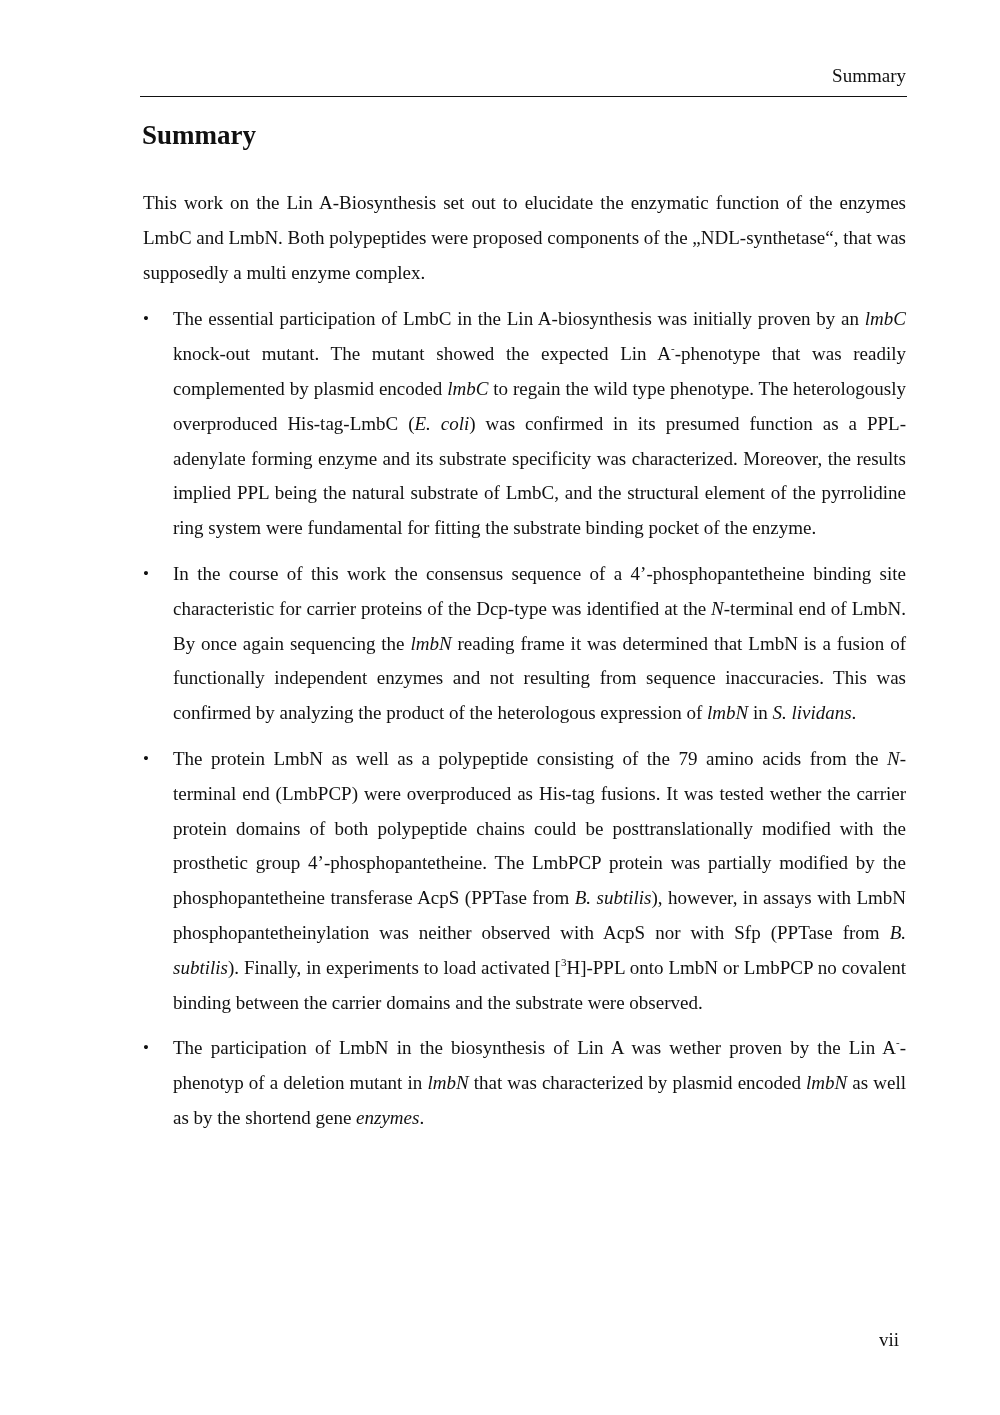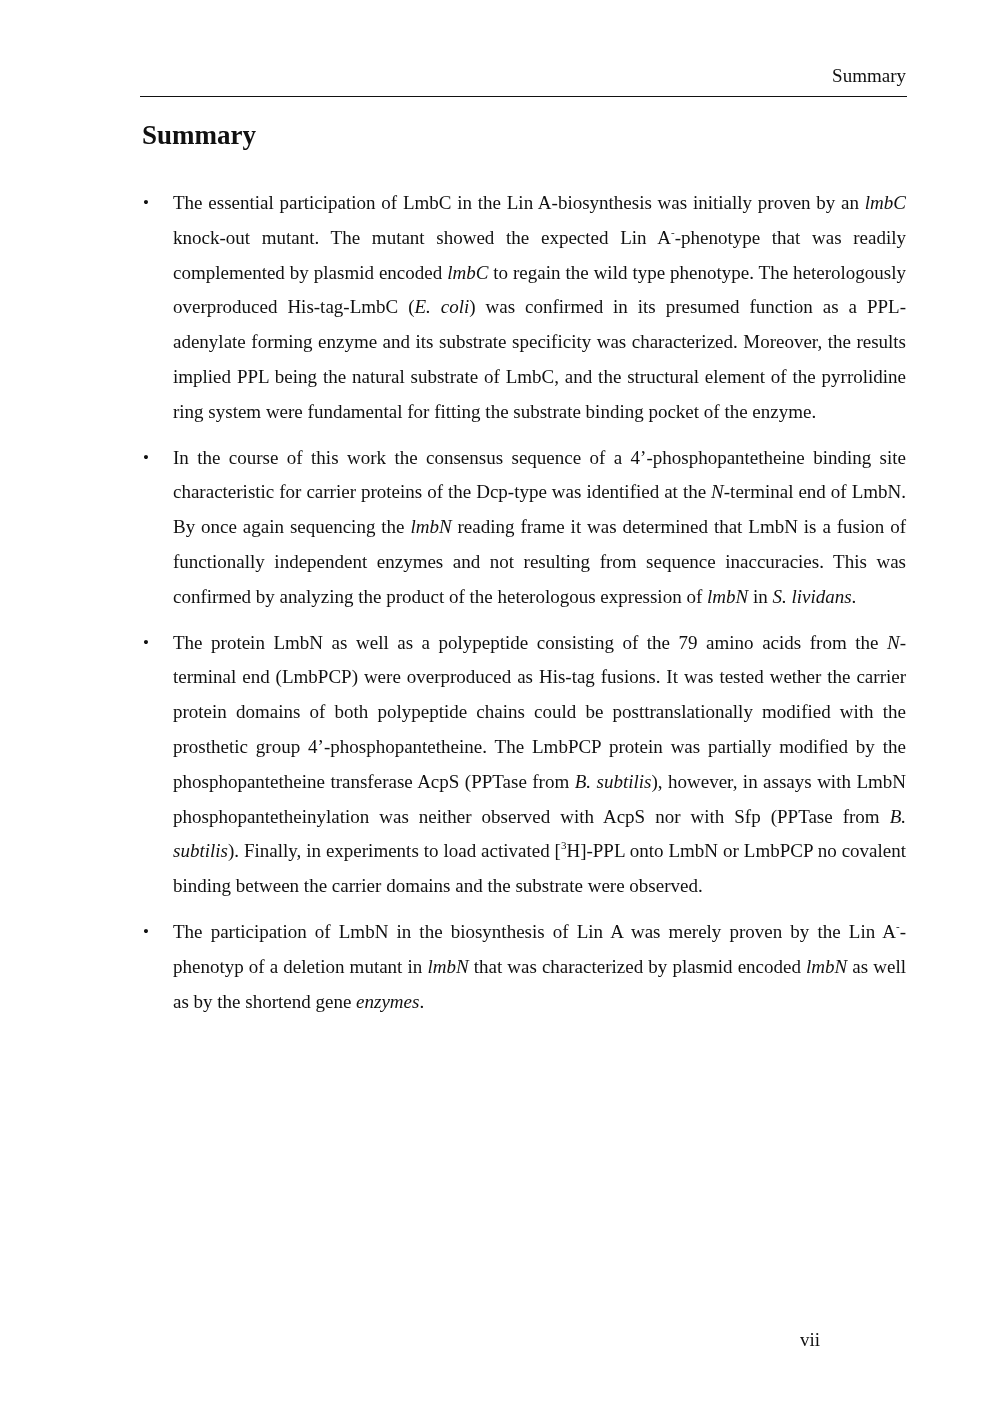--- a/index.html
+++ b/index.html
@@ -12,45 +12,46 @@
   .page-title { position: absolute; left: 142px; top: 118px; margin: 0;
                 font-size: 27px; font-weight: bold; line-height: 34px; }
   .body { position: absolute; left: 143px; width: 763px; top: 186px;
           font-size: 19px; line-height: 34.8px; }
   .intro { margin: 0 0 12px 0; text-align: justify; }
   ul.bullets { list-style: none; margin: 0; padding: 0; }
   ul.bullets li { position: relative; padding-left: 30px; margin: 0 0 11px 0; text-align: justify; }
   ul.bullets li .bullet { position: absolute; left: 0; top: 0; font-size: 17px; }
   .it { font-style: italic; margin-top: 36px; }
   sup { font-size: 11px; line-height: 0; vertical-align: 8px; }
-  .page-number { position: absolute; left: 800px; width: 106px; top: 1328px;
-                 text-align: left; font-size: 19px; line-height: 24px; }
+  .page-number { position: absolute; left: 836px; width: 106px; top: 1328px;
+                 text-align: center; font-size: 19px; line-height: 24px; }
 </style>
 </head>
 <body>
 
 <div class="running-header">Summary</div>
 <div class="header-rule"></div>
 
 <h1 class="page-title">Summary</h1>
 
 <div class="body">
+  <p class="intro"><span>This work on the Lin A-Biosynthesis set out to elucidate the enzymatic function of the enzymes LmbC and LmbN. Both polypeptides were proposed components of the „NDL-synthetase“, that was supposedly a multi enzyme complex.</span></p>
   <ul class="bullets">
     <li>
       <span class="bullet">•</span>
       <span><span>The essential participation of LmbC in the Lin A-biosynthesis was initially proven by an </span><span class="it">lmbC</span><span> knock-out mutant. The mutant showed the expected Lin A</span><sup>-</sup><span>-phenotype that was readily complemented by plasmid encoded </span><span class="it">lmbC</span><span> to regain the wild type phenotype. The heterologously overproduced His-tag-LmbC (</span><span class="it">E. coli</span><span>) was confirmed in its presumed function as a PPL-adenylate forming enzyme and its substrate specificity was characterized. Moreover, the results implied PPL being the natural substrate of LmbC, and the structural element of the pyrrolidine ring system were fundamental for fitting the substrate binding pocket of the enzyme.</span></span>
     </li>
     <li>
       <span class="bullet">•</span>
       <span><span>In the course of this work the consensus sequence of a 4’-phosphopantetheine binding site characteristic for carrier proteins of the Dcp-type was identified at the </span><span class="it">N</span><span>-terminal end of LmbN. By once again sequencing the </span><span class="it">lmbN</span><span> reading frame it was determined that LmbN is a fusion of functionally independent enzymes and not resulting from sequence inaccuracies. This was confirmed by analyzing the product of the heterologous expression of </span><span class="it">lmbN</span><span> in </span><span class="it">S. lividans</span><span>.</span></span>
     </li>
     <li>
       <span class="bullet">•</span>
       <span><span>The protein LmbN as well as a polypeptide consisting of the 79 amino acids from the </span><span class="it">N</span><span>-terminal end (LmbPCP) were overproduced as His-tag fusions. It was tested wether the carrier protein domains of both polypeptide chains could be posttranslationally modified with the prosthetic group 4’-phosphopantetheine. The LmbPCP protein was partially modified by the phosphopantetheine transferase AcpS (PPTase from </span><span class="it">B. subtilis</span><span>), however, in assays with LmbN phosphopantetheinylation was neither observed with AcpS nor with Sfp (PPTase from </span><span class="it">B. subtilis</span><span>). Finally, in experiments to load activated [</span><sup>3</sup><span>H]-PPL onto LmbN or LmbPCP no covalent binding between the carrier domains and the substrate were observed.</span></span>
     </li>
     <li>
       <span class="bullet">•</span>
-      <span><span>The participation of LmbN in the biosynthesis of Lin A was merely proven by the Lin A</span><sup>-</sup><span>-phenotyp of a deletion mutant in </span><span class="it">lmbN</span><span> that was characterized by plasmid encoded </span><span class="it">lmbN</span><span> as well as by the shortend gene </span><span class="it">enzymes</span><span>.</span></span>
+      <span><span>The participation of LmbN in the biosynthesis of Lin A was wether proven by the Lin A</span><sup>-</sup><span>-phenotyp of a deletion mutant in </span><span class="it">lmbN</span><span> that was characterized by plasmid encoded </span><span class="it">lmbN</span><span> as well as by the shortend gene </span><span class="it">enzymes</span><span>.</span></span>
     </li>
   </ul>
 </div>
 
 <div class="page-number">vii</div>
 
 </body></html>

